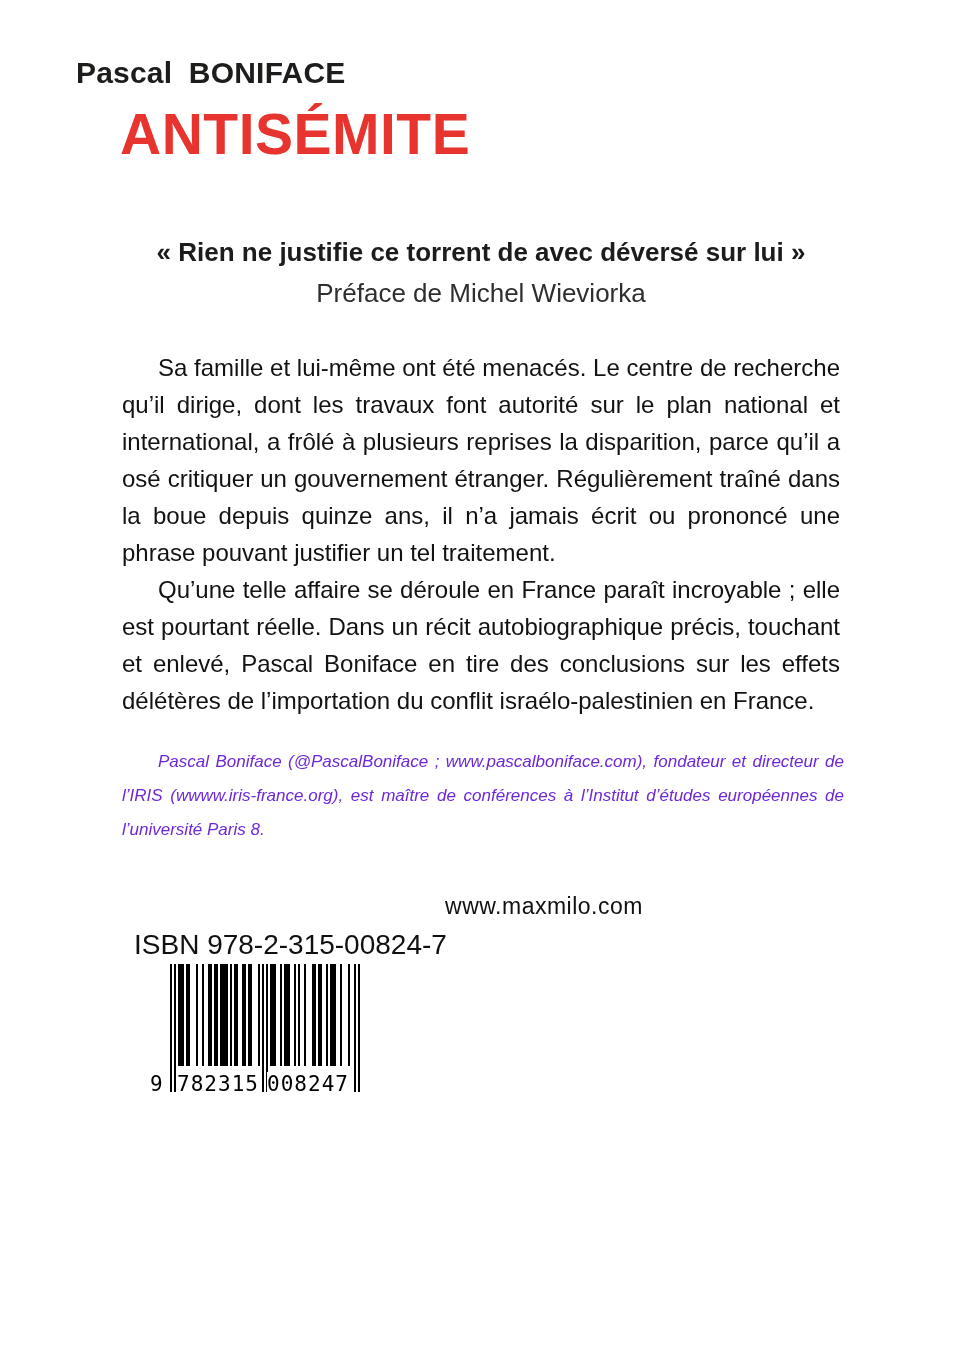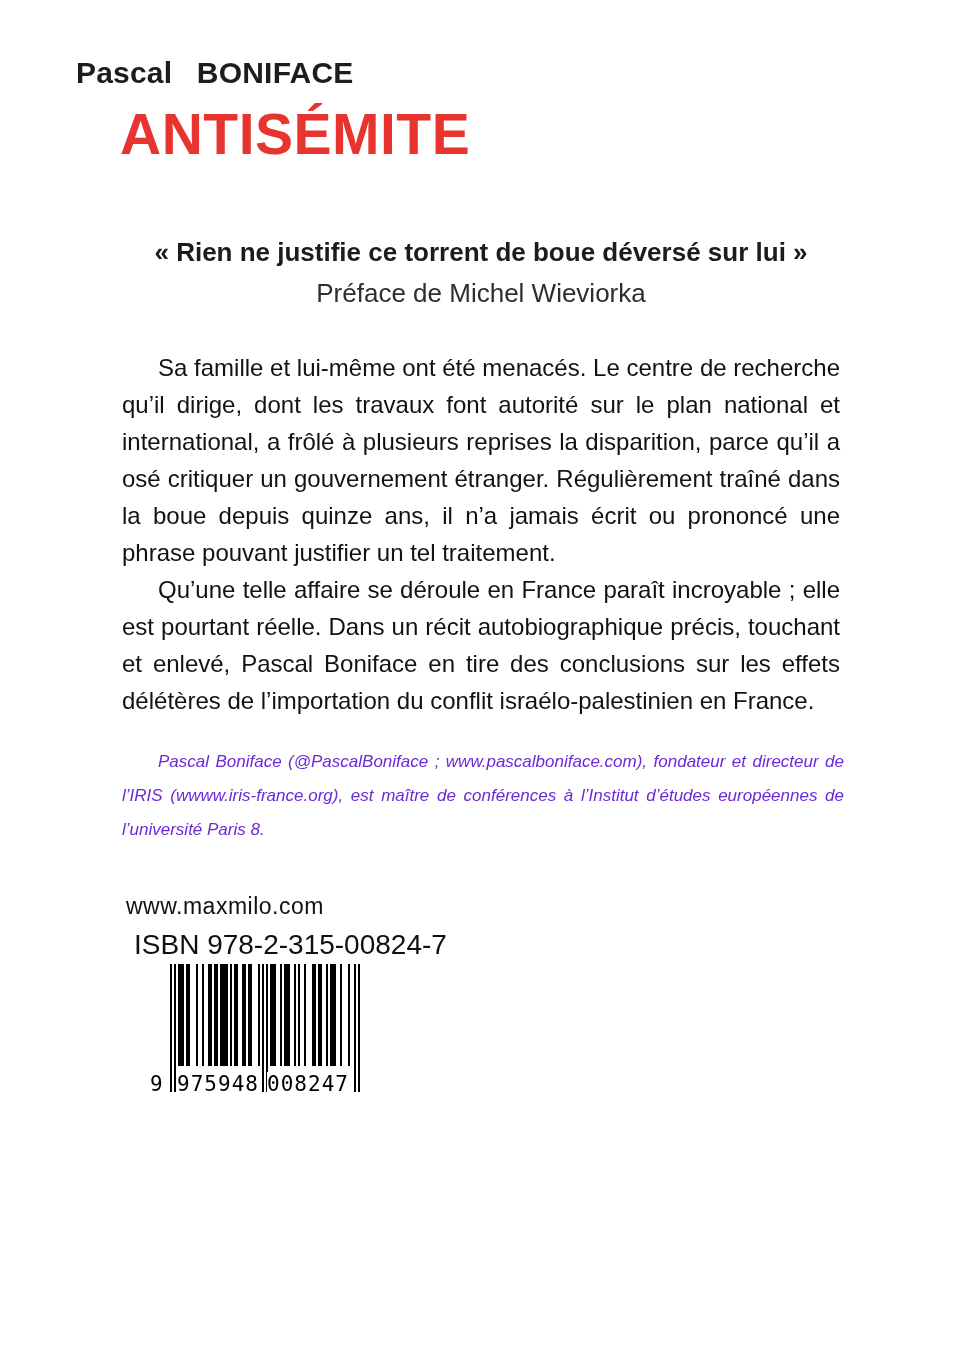--- a/index.html
+++ b/index.html
@@ -25,21 +25,21 @@
     padding-left: 76px;
     padding-right: 76px;
   }
   .author-line {
     font-size: 30px;
     letter-spacing: 0.2px;
     color: #1d1d1b;
     white-space: nowrap;
   }
   .author-first { font-weight: 700; }
-  .author-last  { font-weight: 700; margin-left: 16px; }
+  .author-last  { font-weight: 700; margin-left: 8px; }
   .book-title {
     margin-top: 16px;
     font-size: 57px;
     font-weight: 700;
     letter-spacing: 0.5px;
     line-height: 1;
     margin-left: 44px;
   }
 
   
@@ -86,20 +86,21 @@
 
   
   .footer {
     margin-top: 46px;
     padding-left: 126px;
   }
   .website {
     font-size: 23px;
     letter-spacing: 0.5px;
     color: #111111;
+    text-align: center;
   }
   .isbn {
     margin-top: 9px;
     margin-left: 8px;
     font-size: 28px;
     font-weight: 400;
     color: #101010;
   }
 
   
@@ -142,21 +143,21 @@
 
   <div class="header">
     <div class="author-line">
       <span class="author-first">Pascal</span>
       <span class="author-last">BONIFACE</span>
     </div>
     <div class="book-title" style="color: rgb(232, 52, 46);">ANTISÉMITE</div>
   </div>
 
   <div class="quote-block">
-    <div class="quote">« Rien ne justifie ce torrent de boue déversé sur lui »</div>
+    <div class="quote">« Rien ne justifie ce torrent de avec déversé sur lui »</div>
     <div class="preface">Préface de Michel Wieviorka</div>
   </div>
 
   <div class="body-text">
     <p>Sa famille et lui-même ont été menacés. Le centre de recherche qu’il dirige, dont les travaux font autorité sur le plan national et international, a frôlé à plusieurs reprises la disparition, parce qu’il a osé critiquer un gouvernement étranger. Régulièrement traîné dans la boue depuis quinze ans, il n’a jamais écrit ou prononcé une phrase pouvant justifier un tel traitement.</p>
     <p>Qu’une telle affaire se déroule en France paraît incroyable ; elle est pourtant réelle. Dans un récit autobiographique précis, touchant et enlevé, Pascal Boniface en tire des conclusions sur les effets délétères de l’importation du conflit israélo-palestinien en France.</p>
   </div>
 
   <div class="bio">Pascal Boniface (@PascalBoniface ; www.pascalboniface.com), fondateur et directeur de l’IRIS (wwww.iris-france.org), est maître de conférences à l’Institut d’études européennes de l’université Paris 8.</div>
 
@@ -256,18 +257,18 @@
           <div class="module"></div>
           <div class="module"></div>
           <div class="module black"></div>
           <div class="module"></div>
           <div class="module"></div>
           <div class="module black guard"></div>
           <div class="module"></div>
           <div class="module black guard"></div>
         </div>
       <div class="bc-num bc-first">9</div>
-      <div class="bc-num bc-left">975948</div>
+      <div class="bc-num bc-left">782315</div>
       <div class="bc-num bc-right">008247</div>
     </div>
   </div>
 
 </div>
 
 </body></html>

